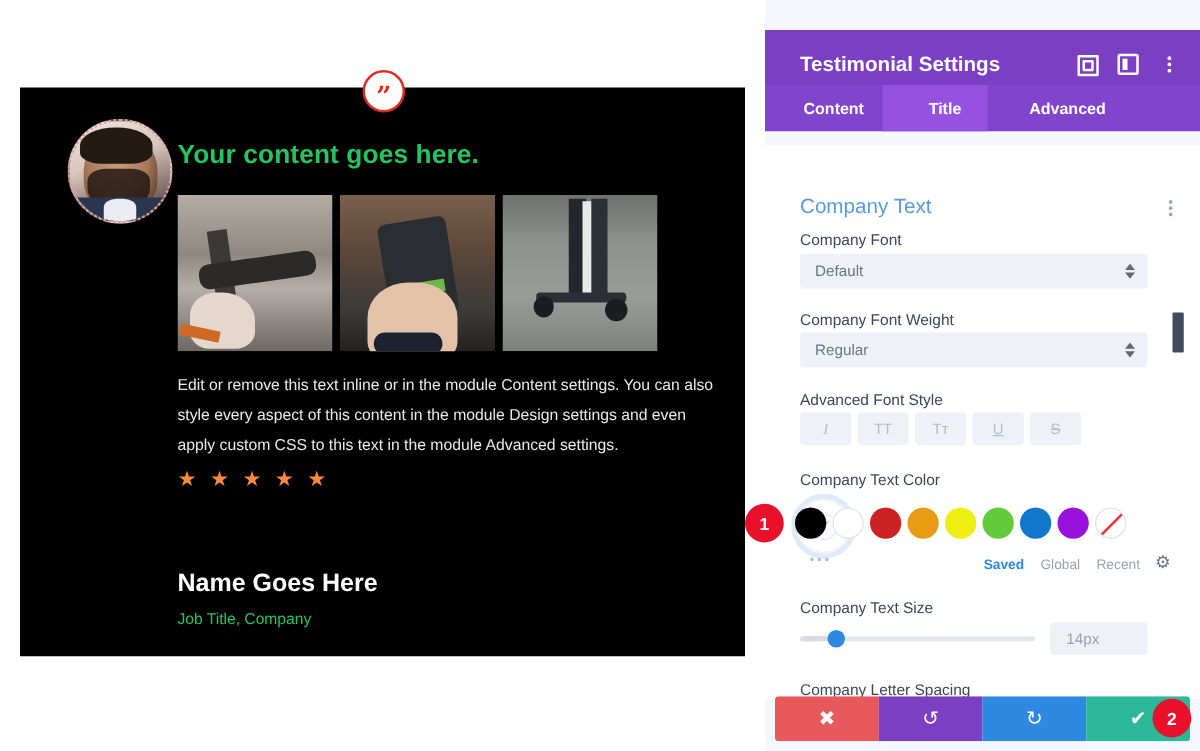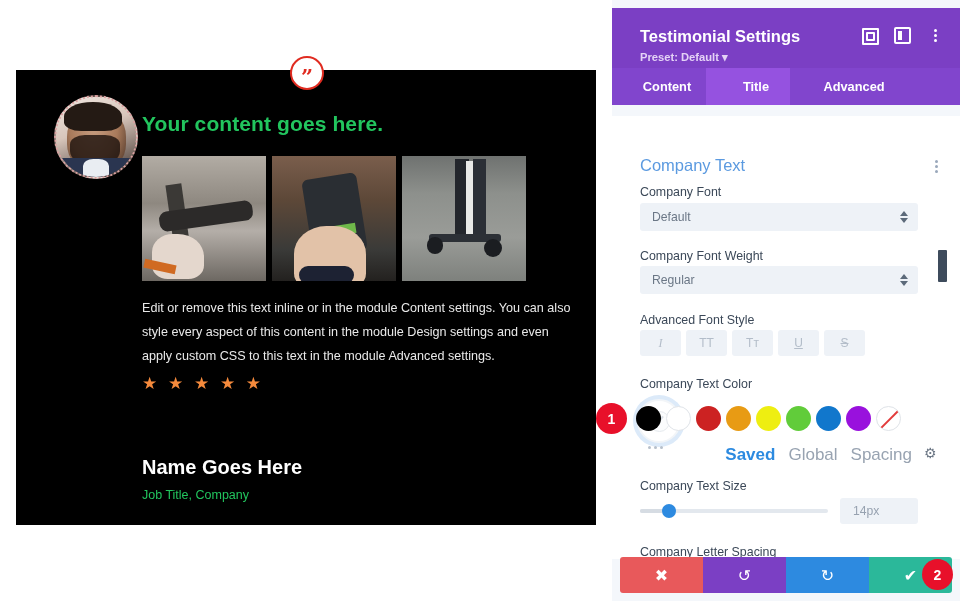--- a/index.html
+++ b/index.html
@@ -102,21 +102,21 @@
     position: absolute; left: 126px; top: 418px;
     color: #22c55e; font-size: 12.5px;
   }
 
   
   .panel {
     position: absolute; left: 612px; top: 0; width: 348px; height: 601px;
     background: #f4f7fb; overflow: hidden;
   }
   .panel-header {
-    position: absolute; left: 0; top: 8px; width: 348px; height: 60px;
+    position: absolute; left: 0; top: 24px; width: 348px; height: 60px;
     background: #7b3fc4;
   }
   .panel-title {
     position: absolute; left: 28px; top: 19px;
     color: #ffffff; font-size: 16.5px; font-weight: 700;
   }
   .panel-preset {
     position: absolute; left: 28px; top: 43px;
     color: #e4d2f6; font-size: 11.2px; font-weight: 700;
   }
@@ -220,21 +220,21 @@
     content:''; position:absolute; left:8px; top:3px; width:2px; height:13px;
     background: #d7dde4; transform: rotate(38deg);
   }
   .swatch-more {
     position: absolute; left: 648px; top: 446px;
     display: flex; gap: 3px; cursor: pointer;
   }
   .swatch-more i { display:block; width:3px; height:3px; border-radius:50%; background:#b7c0cb; }
 
   .color-tabs { position: absolute; right: 22px; top: 445px; display: flex; align-items: center; gap: 13px; }
-  .color-tab { font-size: 17px; color: #98a3b1; cursor: pointer; }
+  .color-tab { font-size: 11px; color: #98a3b1; cursor: pointer; }
   .color-tab.active { color: #2c8ae0; font-weight: 700; }
   .gear-icon { width: 13px; height: 13px; cursor: pointer; position: relative; }
   .gear-icon::before {
     content:'\2699'; position:absolute; left:-1px; top:-4px; font-size:14px; color:#6c7785;
   }
 
   .slider-track {
     position: absolute; left: 640px; top: 509px; width: 188px; height: 4px;
     background: #e3e8ee; border-radius: 2px;
   }
@@ -423,21 +423,21 @@
     <span class="swatch" style="background:#eeee11"></span>
     <span class="swatch" style="background:#61cc3a"></span>
     <span class="swatch" style="background:#1177cc"></span>
     <span class="swatch" style="background:#9911dd"></span>
     <span class="swatch none"></span>
   </div>
 
   <div class="color-tabs">
     <span class="color-tab active">Saved</span>
     <span class="color-tab">Global</span>
-    <span class="color-tab">Spacing</span>
+    <span class="color-tab">Recent</span>
     <span class="gear-icon"></span>
   </div>
 
   <div class="slider-track">
     <div class="slider-fill"></div>
     <div class="slider-knob"></div>
   </div>
   <div class="size-input">
     <span>14px</span>
   </div>

